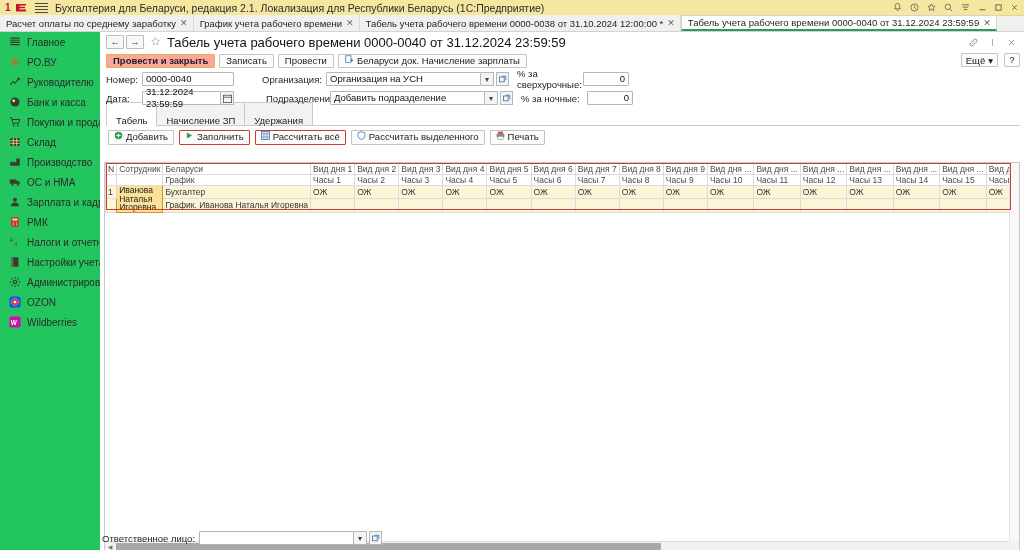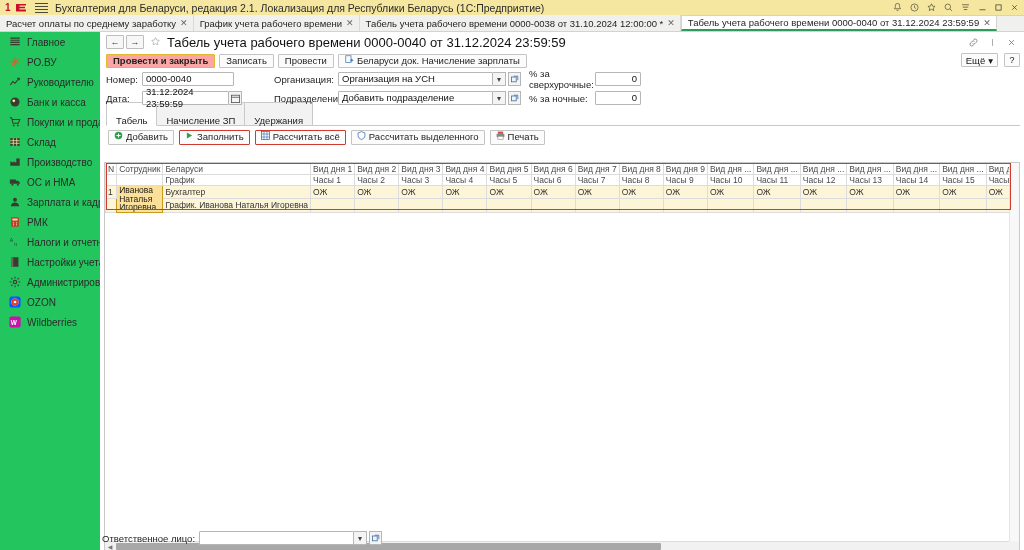--- a/index.html
+++ b/index.html
@@ -509,37 +509,37 @@
       <div class="cmd-help">
         <span>?</span>
       </div>
     </div>
 
     <div class="formarea">
       <div class="frow">
         <span class="flabel" style="width:36px">Номер:</span>
         <div class="finput" style="width:92px">0000-0040</div>
 
-        <span class="flabel" style="width:64px;margin-left:40px">Организация:</span>
+        <span class="flabel" style="width:64px;margin-left:28px">Организация:</span>
         <div class="finput" style="width:155px">Организация на УСН</div>
         <div class="fbtn">▾</div>
         <div class="fbtn sep">
           <svg width="8" height="8" viewBox="0 0 10 10">
               <rect x="0.5" y="2.5" width="6" height="6" fill="none" stroke="#3a6ea5" stroke-width="1"></rect>
               <path d="M3.5 1.5h5v5" fill="none" stroke="#3a6ea5" stroke-width="1"></path>
             </svg>
         </div>
 
         <span class="flabel" style="width:66px;margin-left:8px">% за сверхурочные:</span>
         <div class="finput num" style="width:46px">0</div>
       </div>
 
       <div class="frow">
         <span class="flabel" style="width:36px">Дата:</span>
-        <div class="finput" style="width:87px">31.12.2024 23:59:59</div>
+        <div class="finput" style="width:79px">31.12.2024 23:59:59</div>
         <div class="fbtn">
           <svg width="9" height="9" viewBox="0 0 11 11">
               <rect x="0.5" y="1.5" width="10" height="9" fill="none" stroke="#555" stroke-width="1"></rect>
               <path d="M0.5 4h10" stroke="#555" stroke-width="1"></path>
             </svg>
         </div>
 
         <span class="flabel" style="width:64px;margin-left:32px">Подразделение:</span>
         <div class="finput" style="width:155px">Добавить подразделение</div>
         <div class="fbtn">▾</div>

